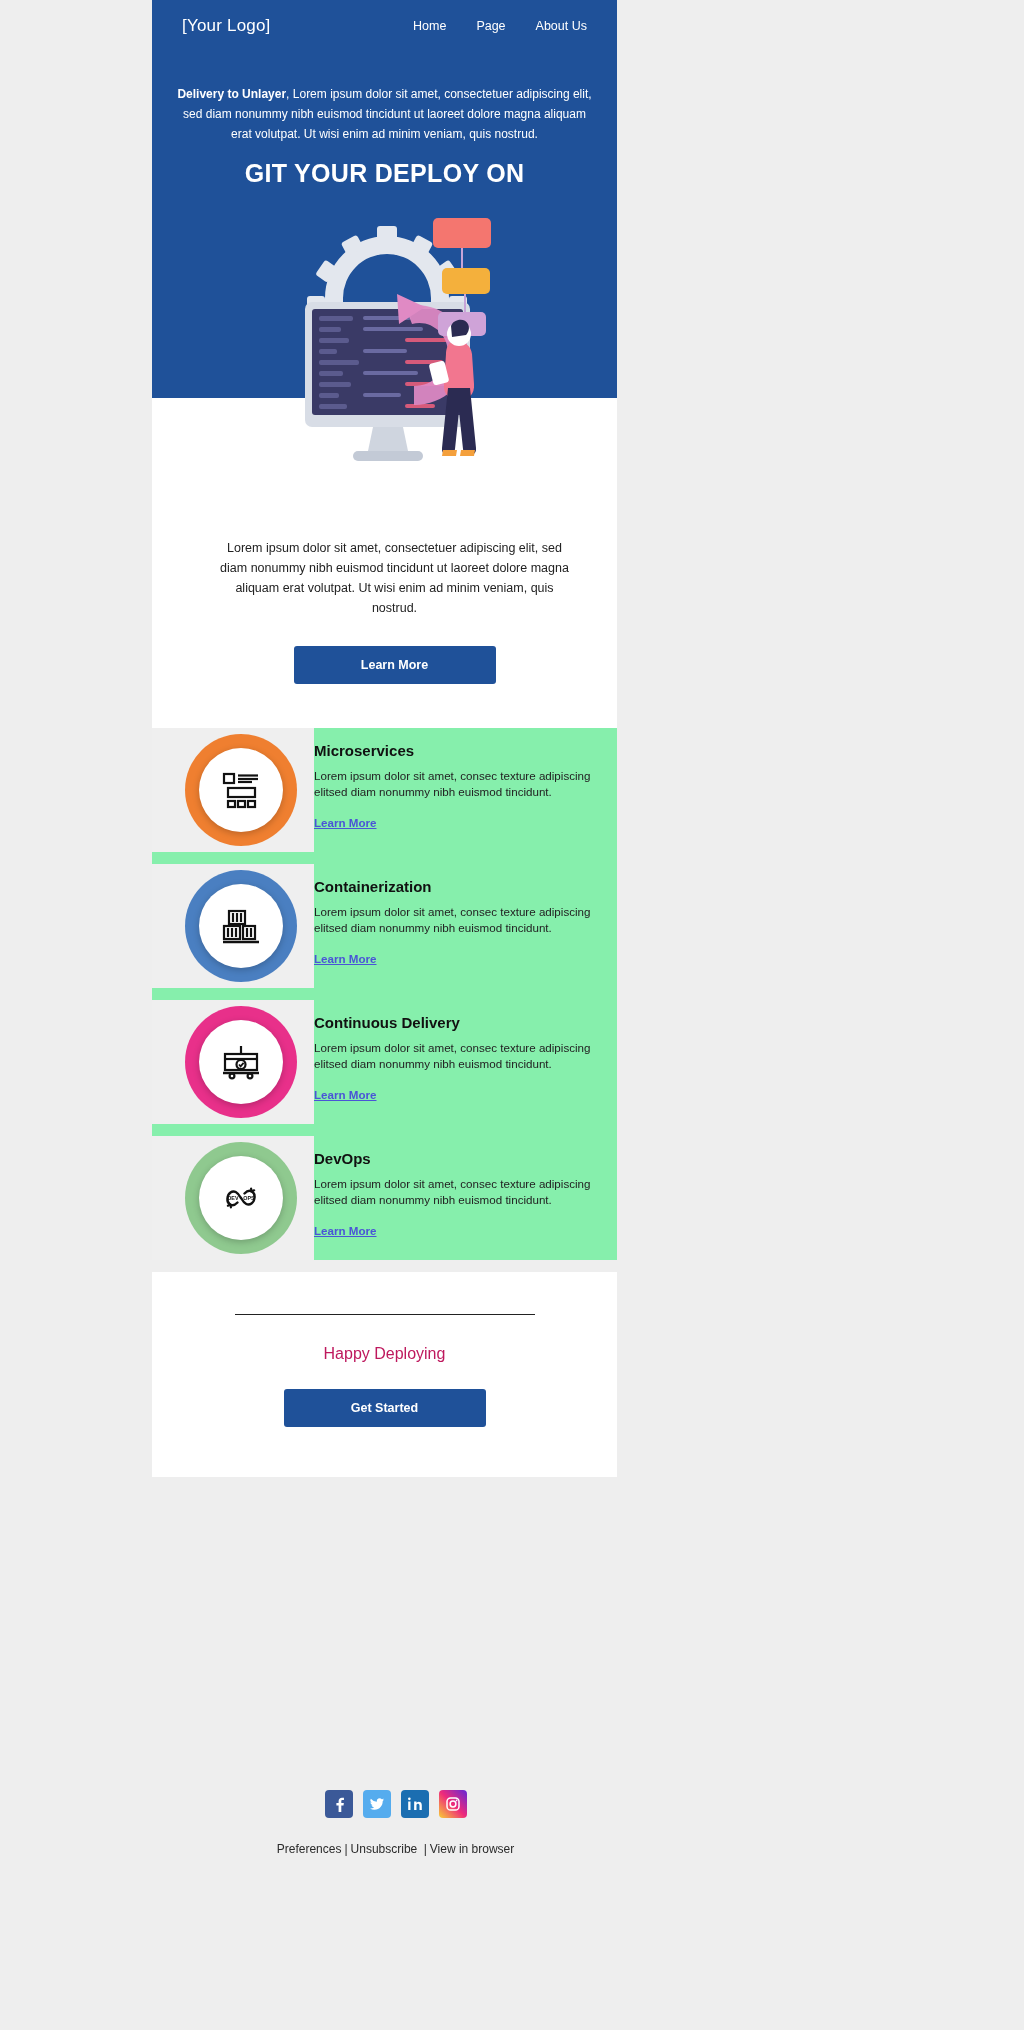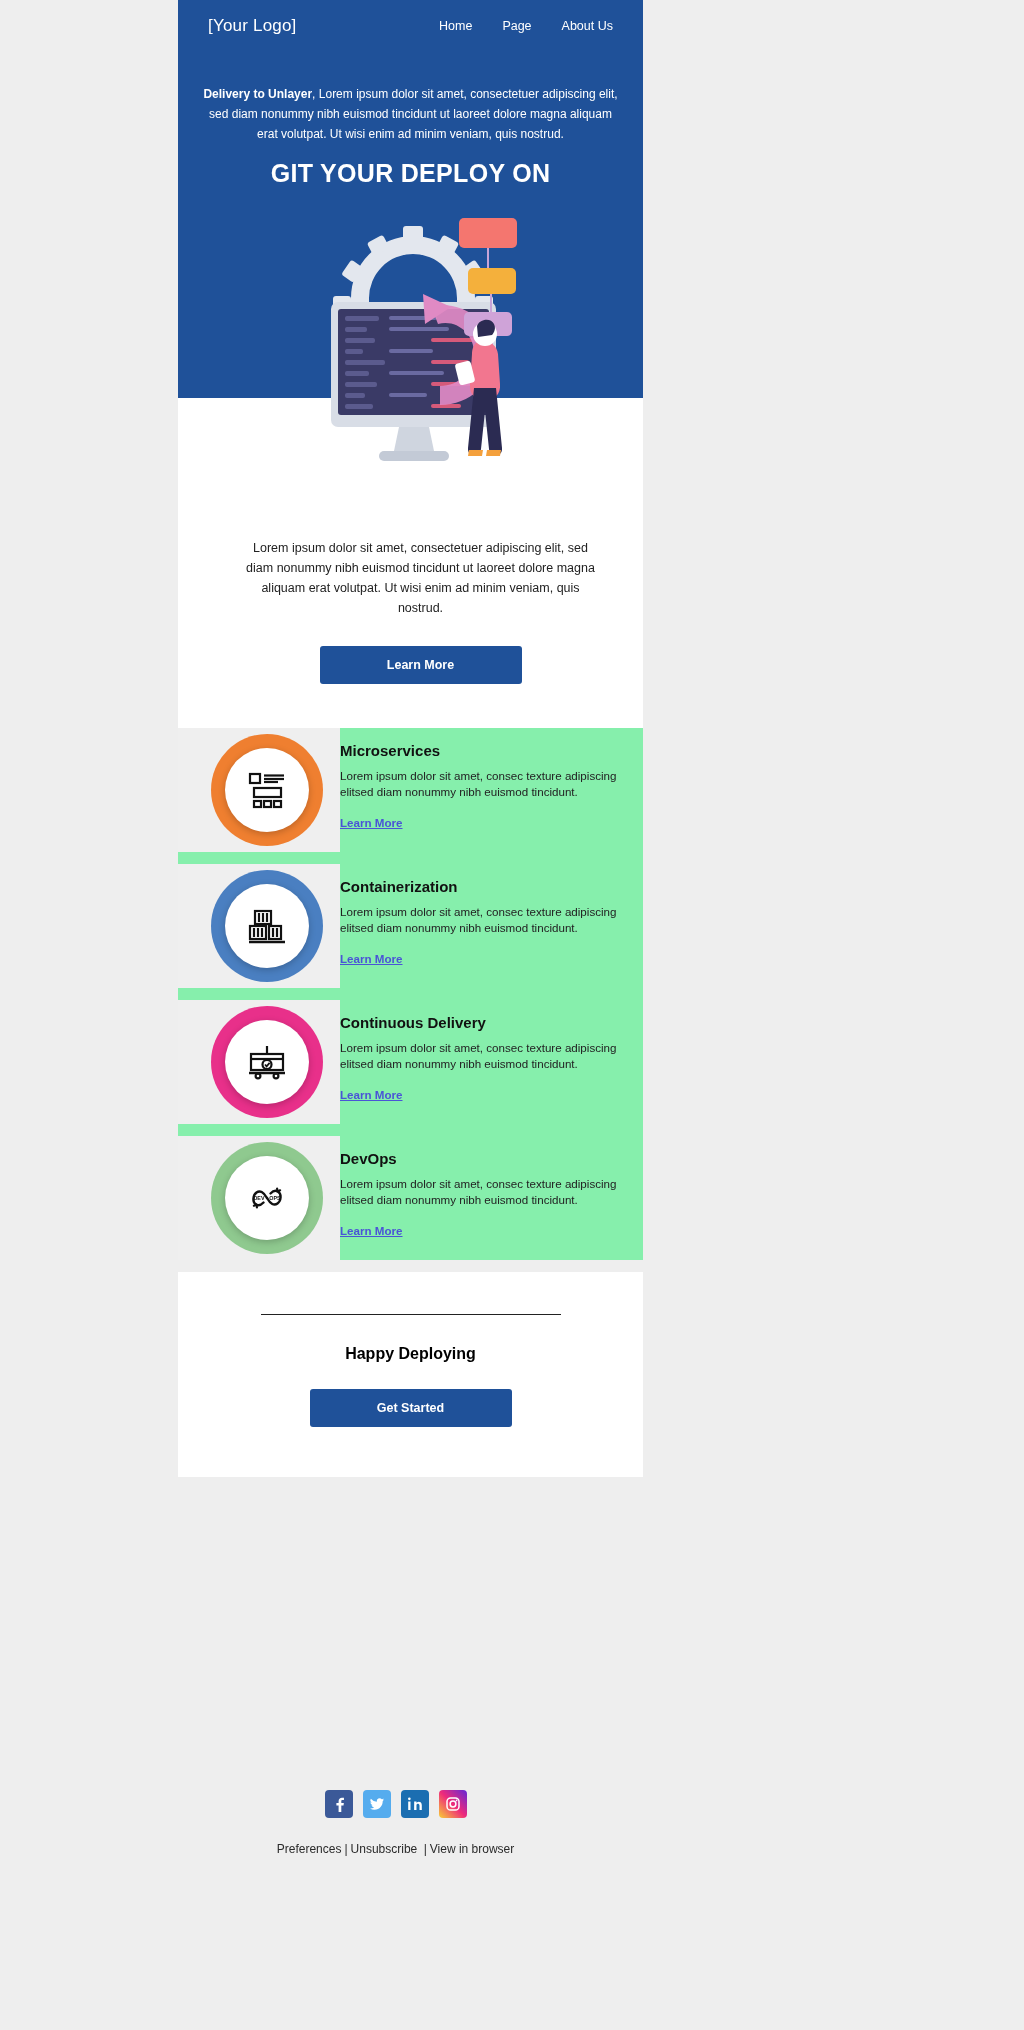--- a/index.html
+++ b/index.html
@@ -12,21 +12,21 @@
   }
   .page {
     position: relative;
     width: 1024px;
     height: 2030px;
     background: #eeeeee;
     overflow: hidden;
   }
   .email {
     position: absolute;
-    left: 178px;
+    left: 152px;
     top: 0;
     width: 465px;
     min-height: 1776px;
   }
 
   
   .hero {
     background: #1f5199;
     padding-bottom: 0;
     position: relative;
@@ -188,22 +188,22 @@
     padding: 28px 0 50px 0;
   }
   .rule {
     width: 300px;
     height: 1px;
     background: #222222;
     margin: 14px auto 30px auto;
   }
   .closing-title {
     font-size: 16px;
-    font-weight: bold;
-    color: #000000;
+    font-weight: normal;
+    color: #be185d;
     margin-bottom: 26px;
   }
 
   
   .footer {
     position: absolute;
     left: 163px;
     top: 1790px;
     width: 465px;
     text-align: center;

